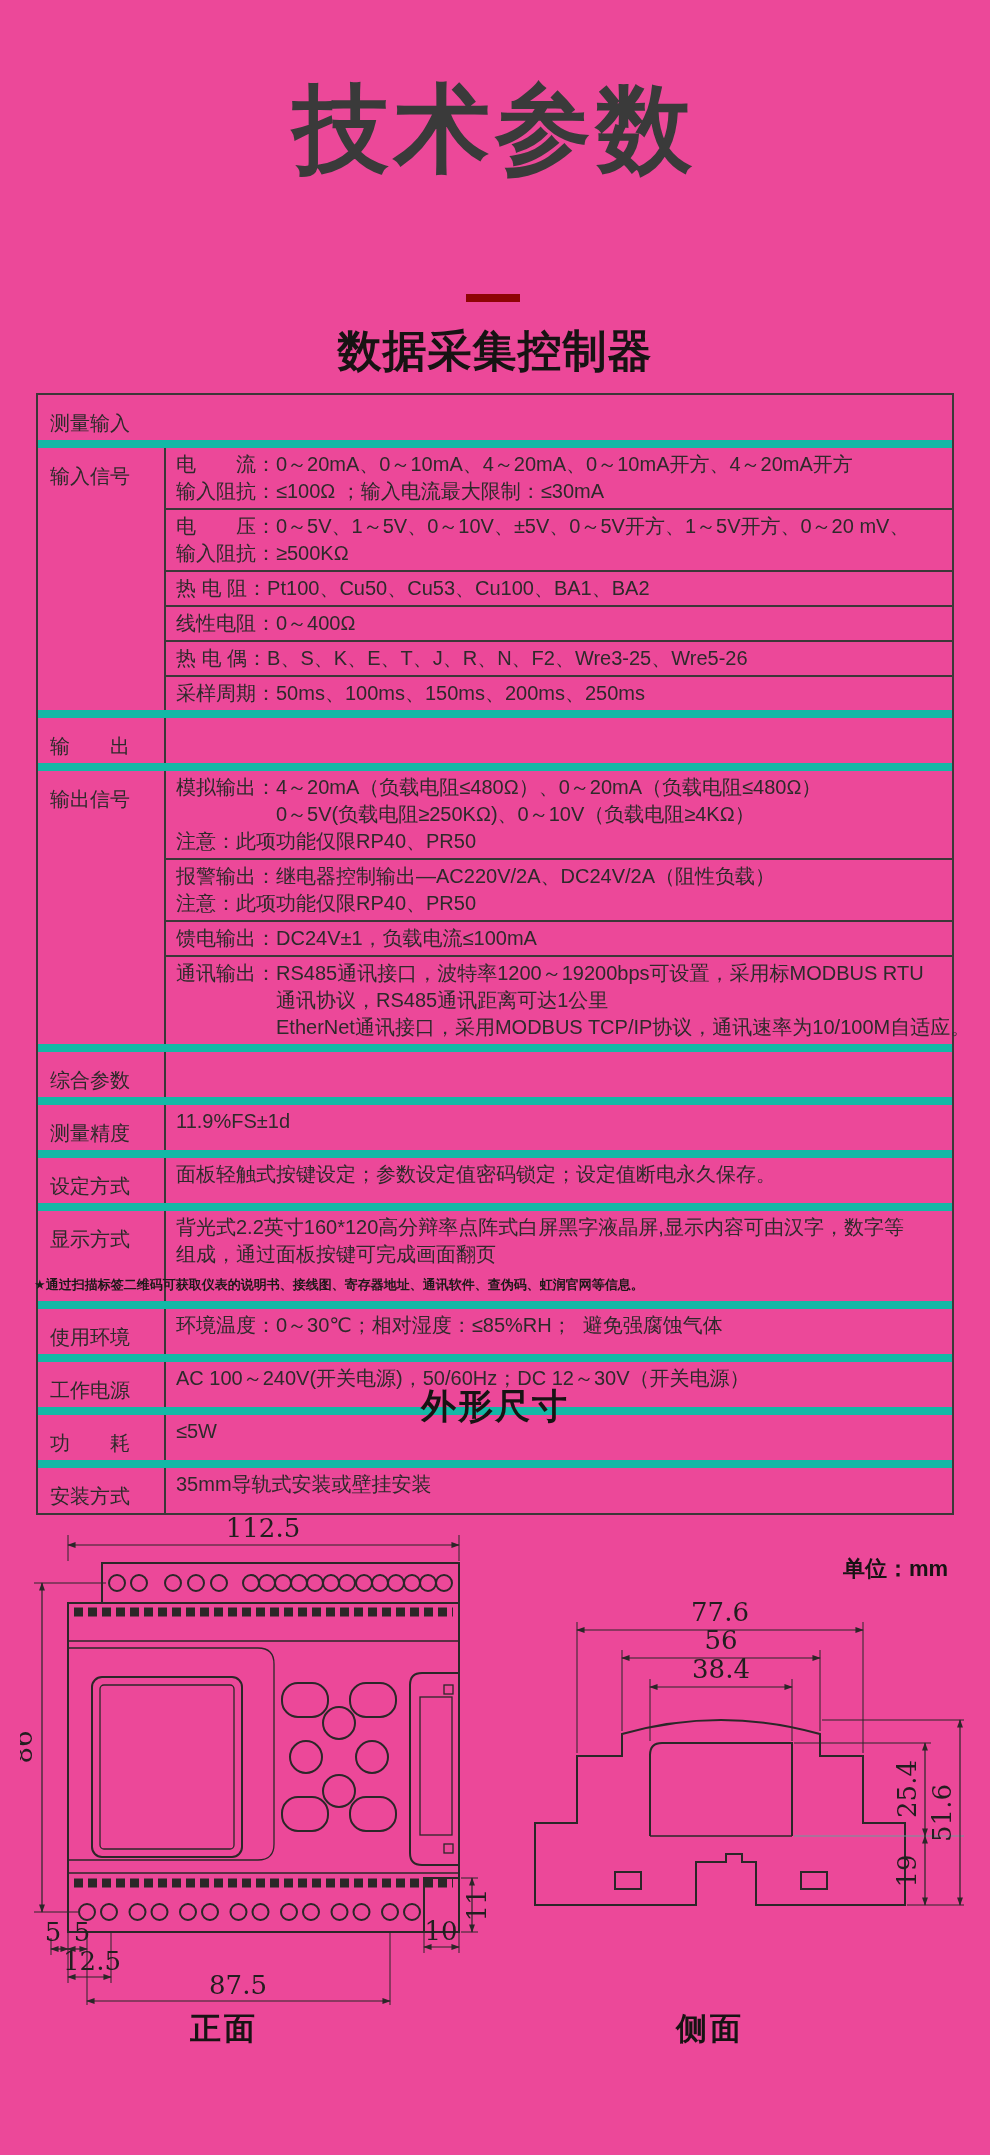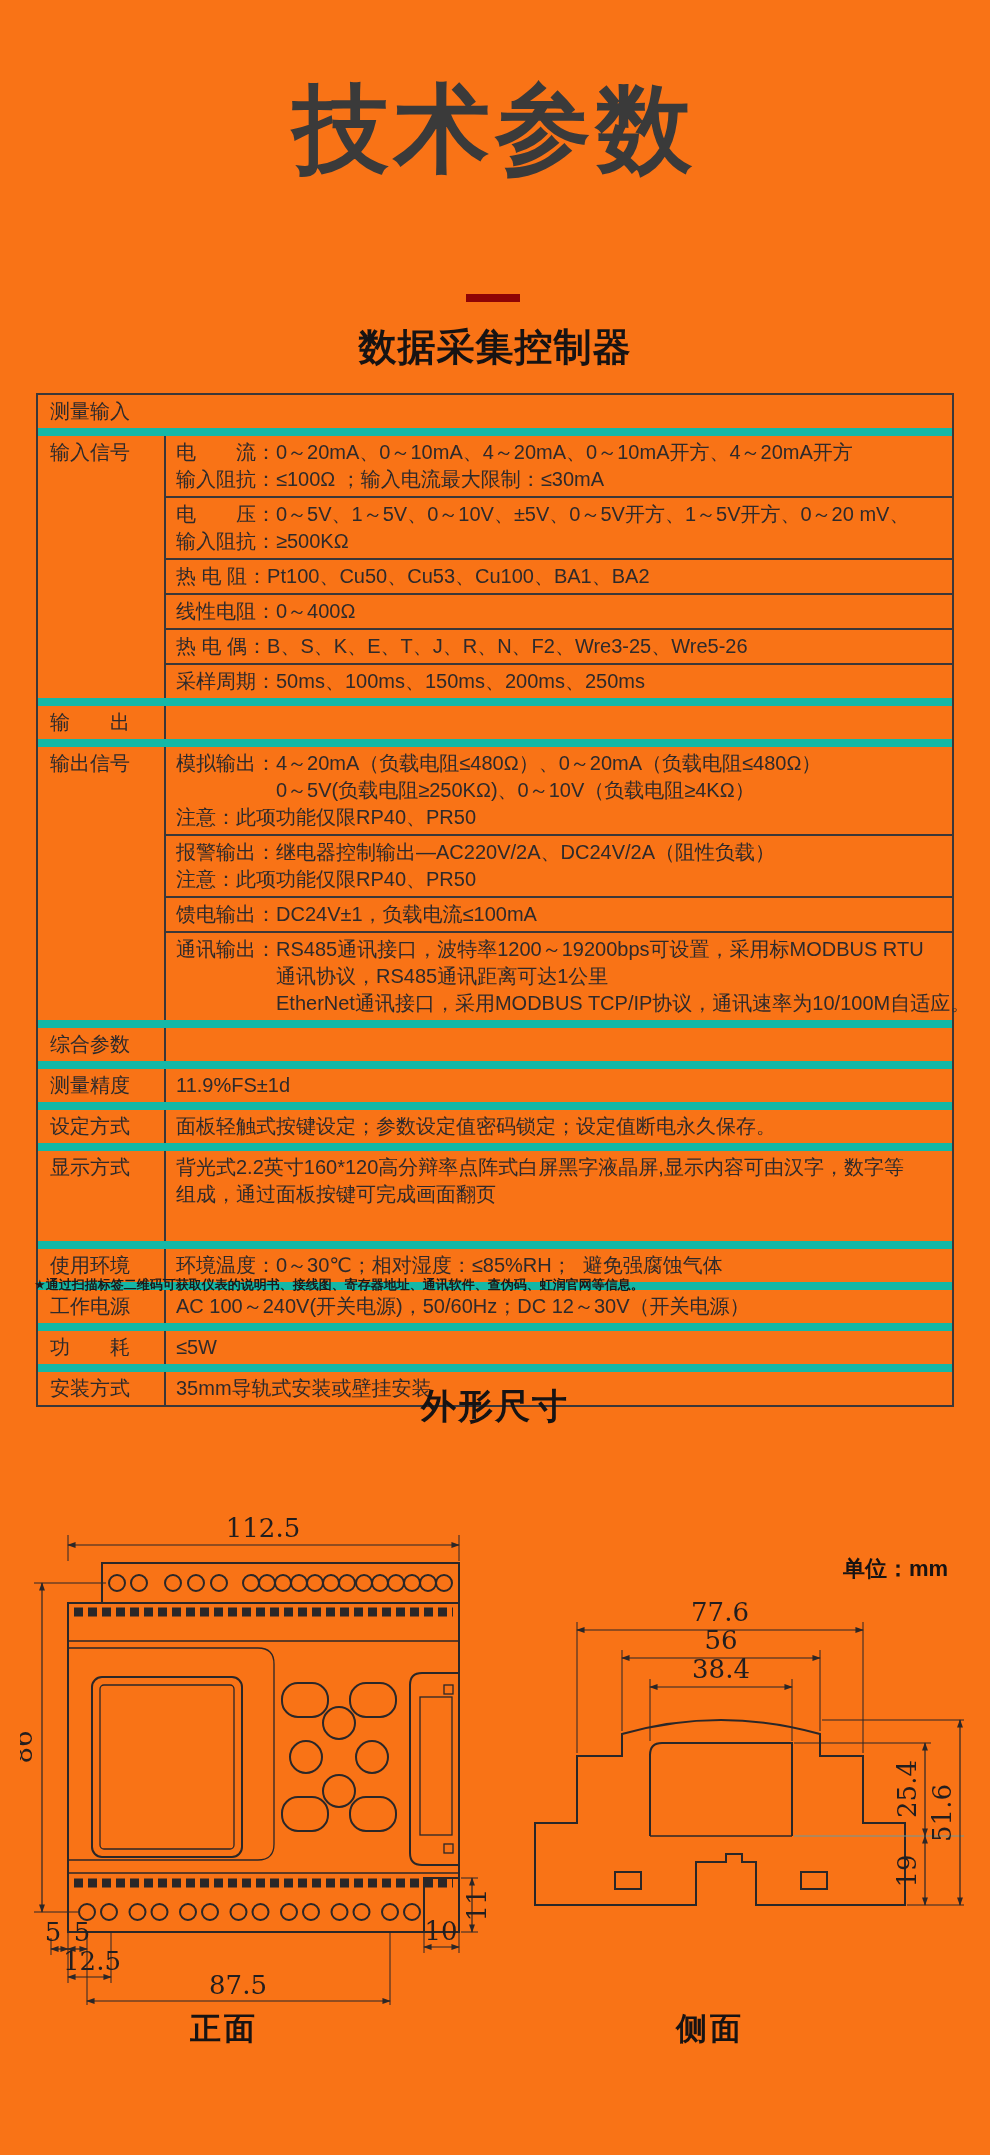--- a/index.html
+++ b/index.html
@@ -1,28 +1,28 @@
 <!DOCTYPE html>
 <html><head>
 <meta charset="utf-8">
 <style>
   html,body{margin:0;padding:0;background:#f2f1f1;}
-  .page{position:relative;width:990px;height:2155px;background:#f97316;overflow:hidden;
+  .page{position:relative;width:990px;height:2155px;background:#ec4899;overflow:hidden;
         font-family:"Liberation Sans","DejaVu Sans",sans-serif;color:#2e2a2b;}
   .page-title{position:absolute;top:66px;left:0;width:100%;margin:0;text-align:center;
         font-size:96px;font-weight:900;letter-spacing:5px;color:#3a3a3a;}
   .dash{position:absolute;top:294px;left:466px;width:54px;height:8px;}
   .subtitle{position:absolute;top:322px;left:0;width:100%;margin:0;text-align:center;
-        font-size:38px;font-weight:700;letter-spacing:1px;color:#171313;}
+        font-size:44px;font-weight:700;letter-spacing:1px;color:#171313;}
   
   .spec-table{position:absolute;top:393px;left:36px;width:918px;box-sizing:border-box;
         border:2px solid #3c3738;}
   .t-row{display:flex;border-top:8px solid #14b8a6;}
   .t-row:first-child{border-top:none;}
-  .t-label{flex:0 0 128px;box-sizing:border-box;padding:3px 0 3px 12px;
+  .t-label{flex:0 0 128px;box-sizing:border-box;padding:15px 0 3px 12px;
         font-size:20px;line-height:27px;white-space:pre;}
   .t-row.div .t-label{border-right:2px solid #3c3738;}
   .t-content{flex:1;display:flex;flex-direction:column;min-width:0;}
   .t-sub{padding:3px 0 3px 10px;}
   .t-sub + .t-sub{border-top:2px solid #3c3738;}
   .t-sub.tall{min-height:84px;}
   .t-line{font-size:20px;line-height:27px;white-space:pre;}
   
   .footnote{position:absolute;top:1276px;left:34px;width:930px;margin:0;
         font-size:13px;font-weight:700;color:#1e1919;white-space:nowrap;}

